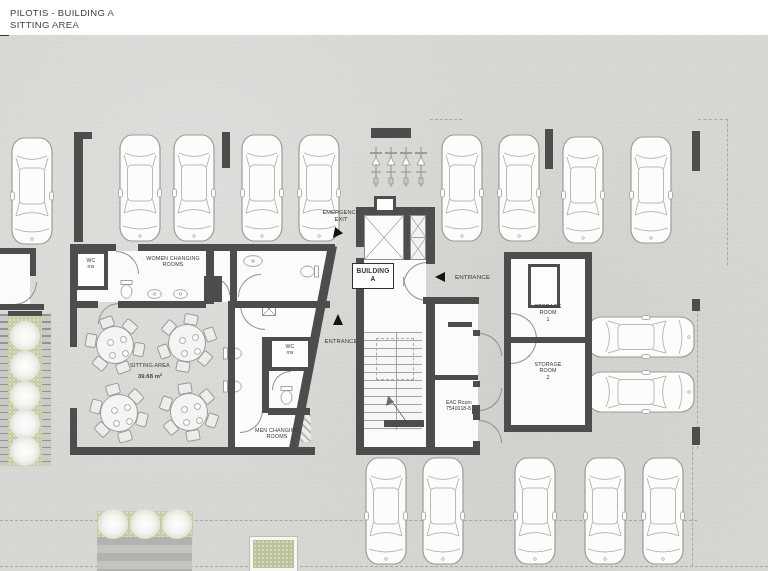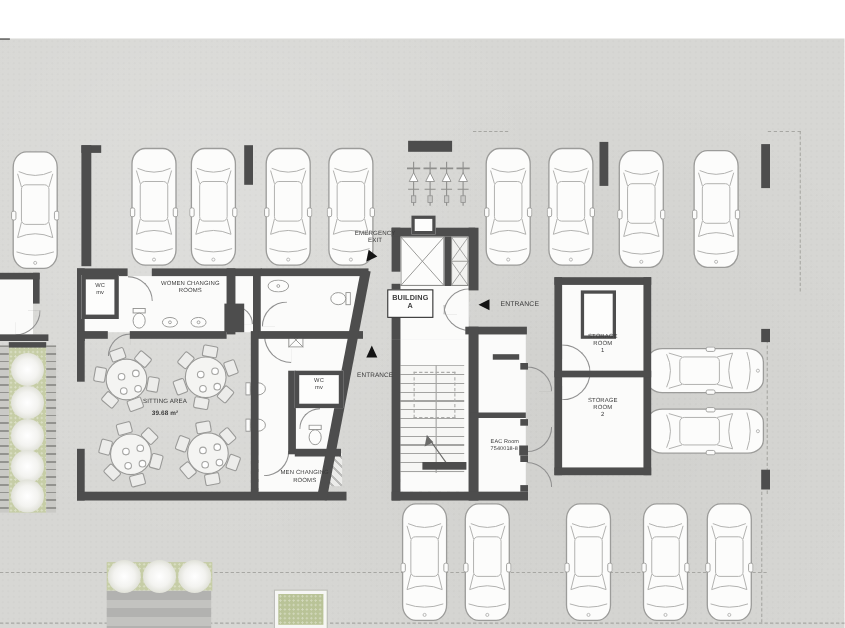--- a/index.html
+++ b/index.html
@@ -35,20 +35,24 @@
        white-space:nowrap;transform-origin:0 0;letter-spacing:.2px;}
   .lbl.c{text-align:center;}
   .box{position:absolute;background:#fdfdfc;z-index:4;}
   .stairs{position:absolute;z-index:2;background:repeating-linear-gradient(180deg,#a3a3a1 0 1px,#f6f6f4 1px 8px);}
   .car,.bike,.tbl,.fixture,.svgbox{position:absolute;}
   .tri{position:absolute;width:0;height:0;z-index:6;}
 </style>
 </head>
 <body>
 <div id="stage">
+  <div class="abs" style="left:10px;top:7px;font-size:9.5px;line-height:11.5px;color:#3f3f3f;letter-spacing:.3px;">
+    <div>PILOTIS - BUILDING A</div>
+    <div>SITTING AREA</div>
+  </div>
   <div id="plan">
       <div class="dash-h" style="left: 430px; top: 84px; width: 32px; height: 0px;"></div>
       <div class="dash-h" style="left: 698px; top: 84px; width: 30px; height: 0px;"></div>
       <div class="dash-v" style="left: 727px; top: 84px; width: 0px; height: 146px;"></div>
       <div class="dash-v" style="left: 697px; top: 274px; width: 0px; height: 140px;"></div>
       <div class="dash-h" style="left: 0px; top: 485px; width: 697px; height: 0px;"></div>
       <div class="dash-h" style="left: 0px; top: 531px; width: 768px; height: 0px;"></div>
       <div class="dash-v" style="left: 692px; top: 412px; width: 0px; height: 119px;"></div>
       <div class="green" style="left: 8px; top: 279px; width: 34px; height: 152px;"></div>
       <div class="green" style="left: 97px; top: 476px; width: 96px; height: 26px;"></div>

